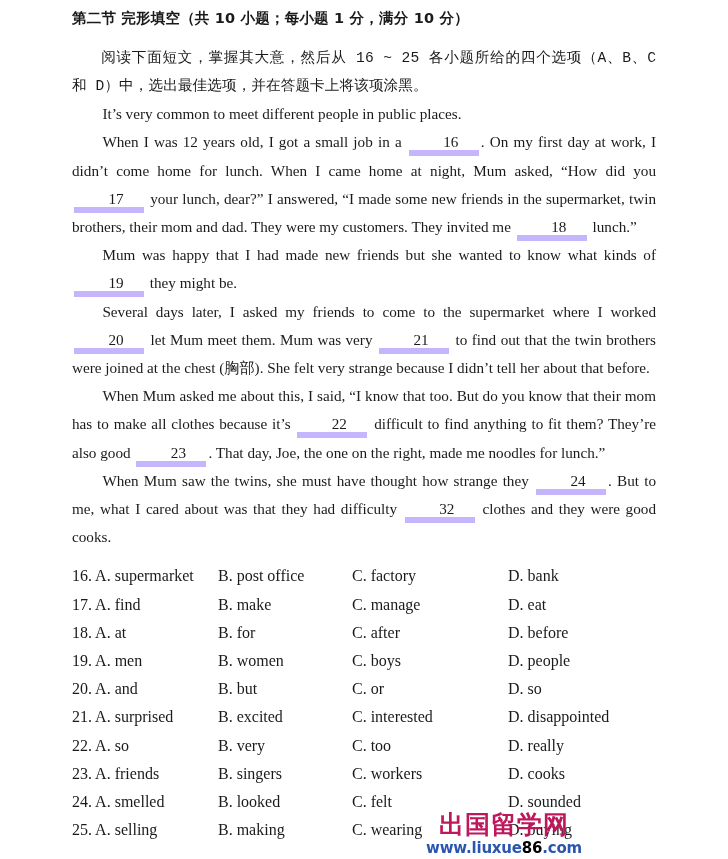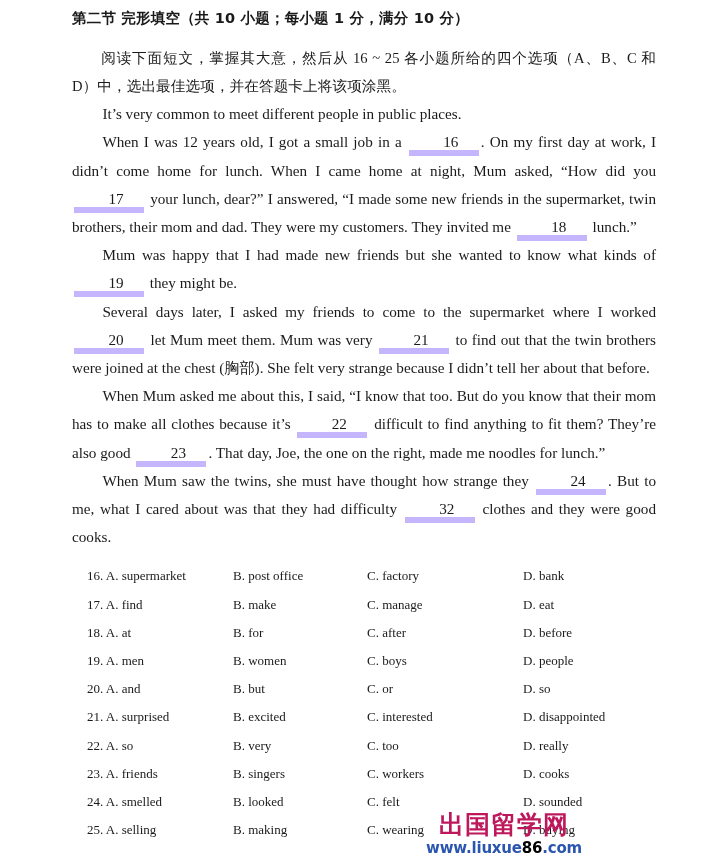--- a/index.html
+++ b/index.html
@@ -44,21 +44,21 @@
   p.para {
     margin: 0 0 0 0;
     font-size: 15.2px;
     line-height: 28.2px;
     text-align: justify;
     text-justify: inter-word;
     text-indent: 2em;
     hyphens: none;
   }
   p.para.cn {
-    font-family: Liberation Serif, serif;
+    font-family: Liberation Mono, monospace;
     font-size: 14.6px;
     letter-spacing: 0.1px;
   }
 
   
   .blank {
     display: inline-block;
     border-bottom: 6px solid #c4b5fd;
     min-width: 62px;
     text-align: left;
@@ -68,24 +68,23 @@
     font-size: 15.2px;
   }
 
   
   .options {
     margin-top: 11px;
   }
   .opt-row {
     display: flex;
     align-items: baseline;
-    font-size: 13px;
+    font-size: 16px;
     line-height: 28.2px;
     white-space: nowrap;
-    margin-left: 15px;
   }
   .opt-a { width: 146px; flex: 0 0 146px; }
   .opt-b { width: 134px; flex: 0 0 134px; }
   .opt-c { width: 156px; flex: 0 0 156px; }
   .opt-d { flex: 1 1 auto; }
 
   
   .watermark {
     position: absolute;
     right: 6px;

